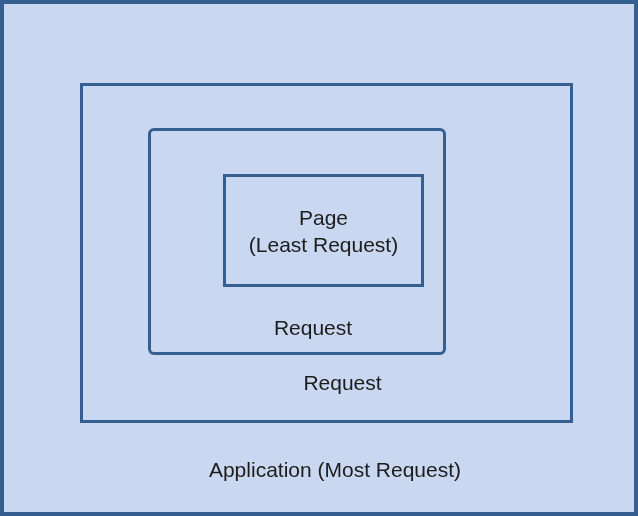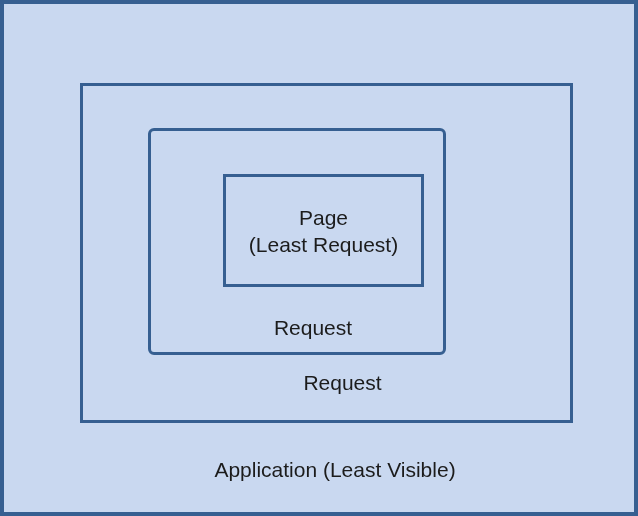--- a/index.html
+++ b/index.html
@@ -76,14 +76,14 @@
         <div class="label">Page</div>
         <div class="label">(Least Request)</div>
       </div>
 
       <div class="label label-bottom request-label">Request</div>
     </div>
 
     <div class="label label-bottom session-label">Request</div>
   </div>
 
-  <div class="label label-bottom application-label">Application (Least Visible)</div>
+  <div class="label label-bottom application-label">Application (Most Request)</div>
 </div>
 
 </body></html>

